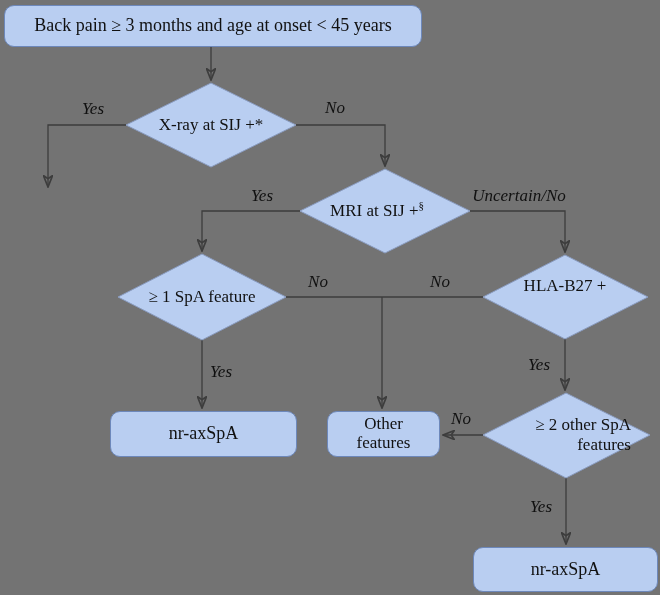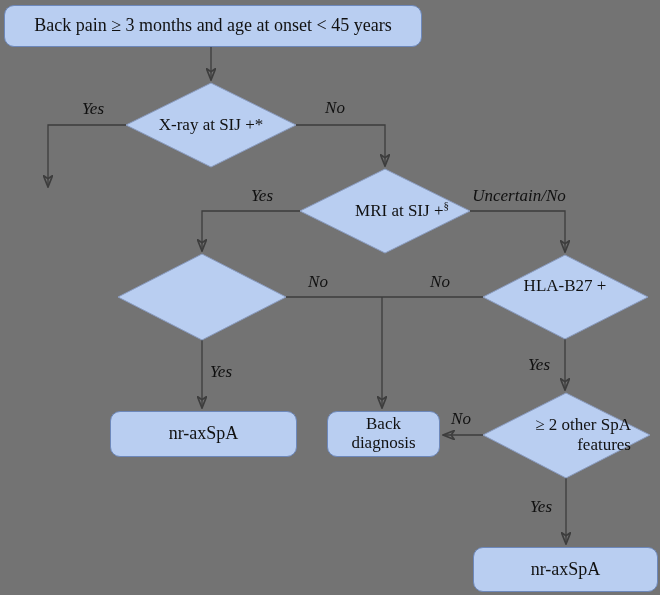--- a/index.html
+++ b/index.html
@@ -82,32 +82,35 @@
   <div class="box" style="left:4px;top:5px;width:418px;height:42px;">
     <span>Back pain ≥ 3 months and age at onset &lt; 45 years</span>
   </div>
 
 
   <div class="box" style="left:110px;top:411px;width:187px;height:46px;">
     <span>nr-axSpA</span>
   </div>
 
   <div class="box" style="left:327px;top:411px;width:113px;height:46px;font-size:17px;padding:0 14px;">
-    <span>Back diagnosis</span>
+    <span>Other features</span>
   </div>
 
   <div class="box" style="left:473px;top:547px;width:185px;height:45px;">
     <span>nr-axSpA</span>
   </div>
 
   <div class="dlabel" style="left:131px;top:105px;width:160px;height:40px;">
     <span>X-ray at SIJ +*</span>
   </div>
-  <div class="dlabel" style="left:322px;top:191px;width:160px;height:40px;">
+  <div class="dlabel" style="left:297px;top:191px;width:160px;height:40px;">
     <span><span>MRI at SIJ +</span><sup>§</sup></span>
+  </div>
+  <div class="dlabel" style="left:122px;top:277px;width:160px;height:40px;">
+    <span>≥ 1 SpA feature</span>
   </div>
   <div class="dlabel" style="left:485px;top:266px;width:160px;height:40px;">
     <span>HLA-B27 +</span>
   </div>
   <div class="dlabel" style="left:501px;top:411px;width:130px;height:48px;">
     <span>≥ 2 other SpA features</span>
   </div>
 
   <span class="elabel" style="left:93px;top:109px;">Yes</span>
   <span class="elabel" style="left:335px;top:108px;">No</span>

